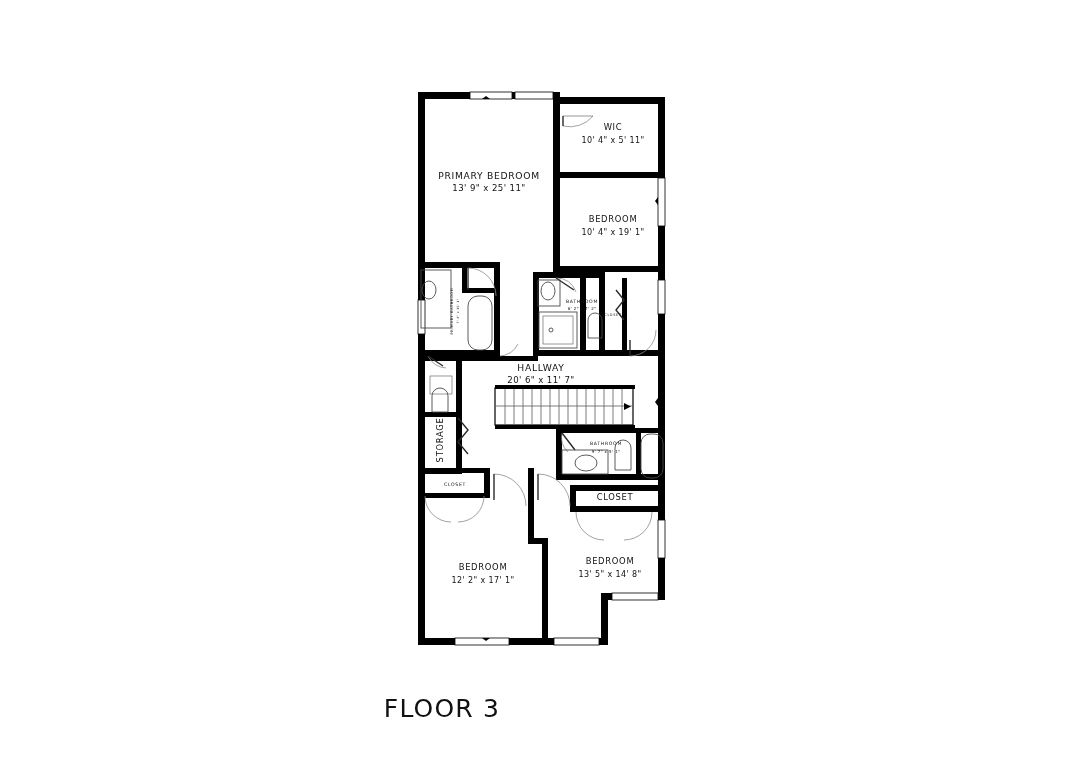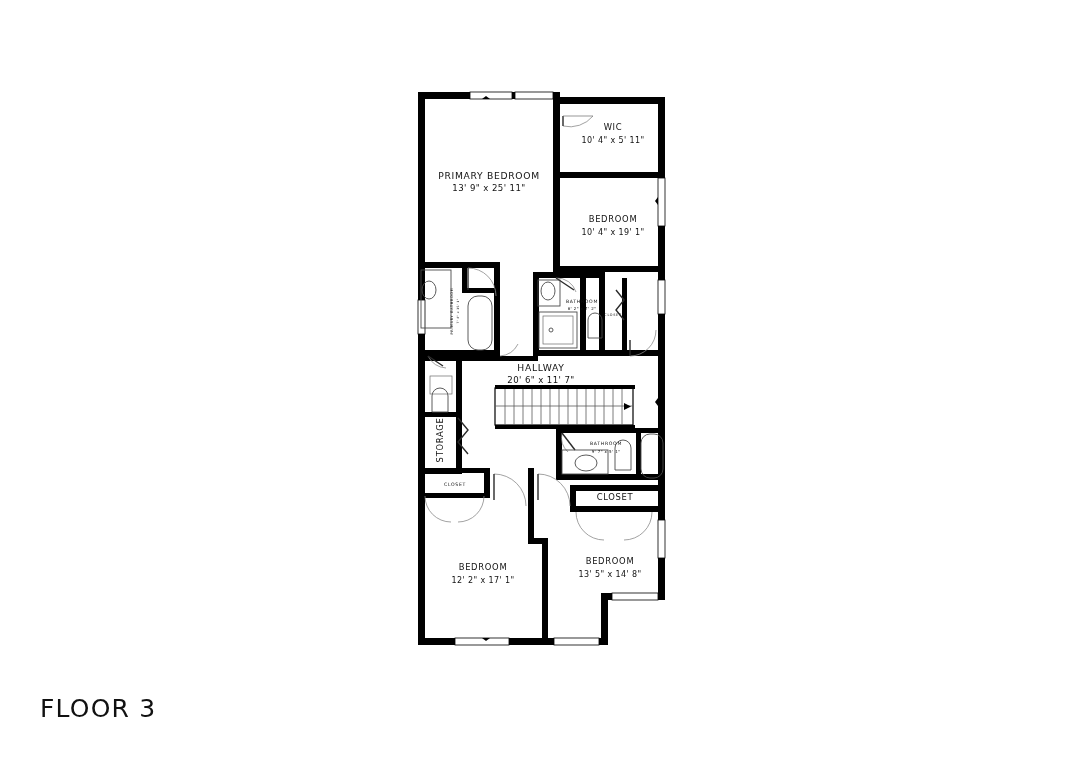--- a/index.html
+++ b/index.html
@@ -27,25 +27,25 @@
     position: absolute;
     left: 0;
     top: 0;
     display: block;
   }
   #floor-title {
     position: absolute;
     left: 0;
     top: 694px;
     width: 884px;
+    text-align: center;
     font-size: 25px;
     letter-spacing: 1.2px;
     color: #111111;
     font-family: "DejaVu Sans", "Liberation Sans", sans-serif;
-    margin-left: 40px;
   }
   .rm-name {
     font-family: "DejaVu Sans", "Liberation Sans", sans-serif;
     fill: #111111;
     text-anchor: middle;
     letter-spacing: 0.7px;
   }
   .rm-dim {
     font-family: "DejaVu Sans", "Liberation Sans", sans-serif;
     fill: #111111;

